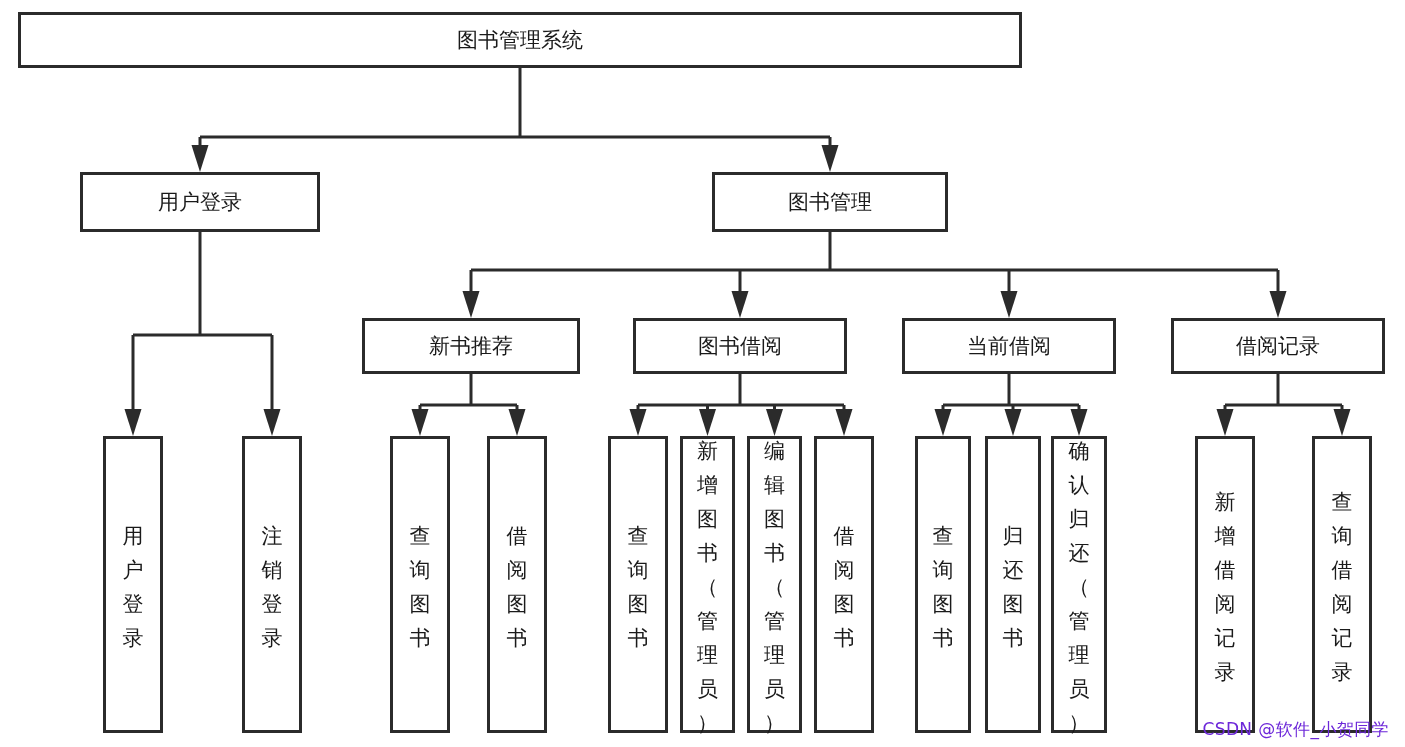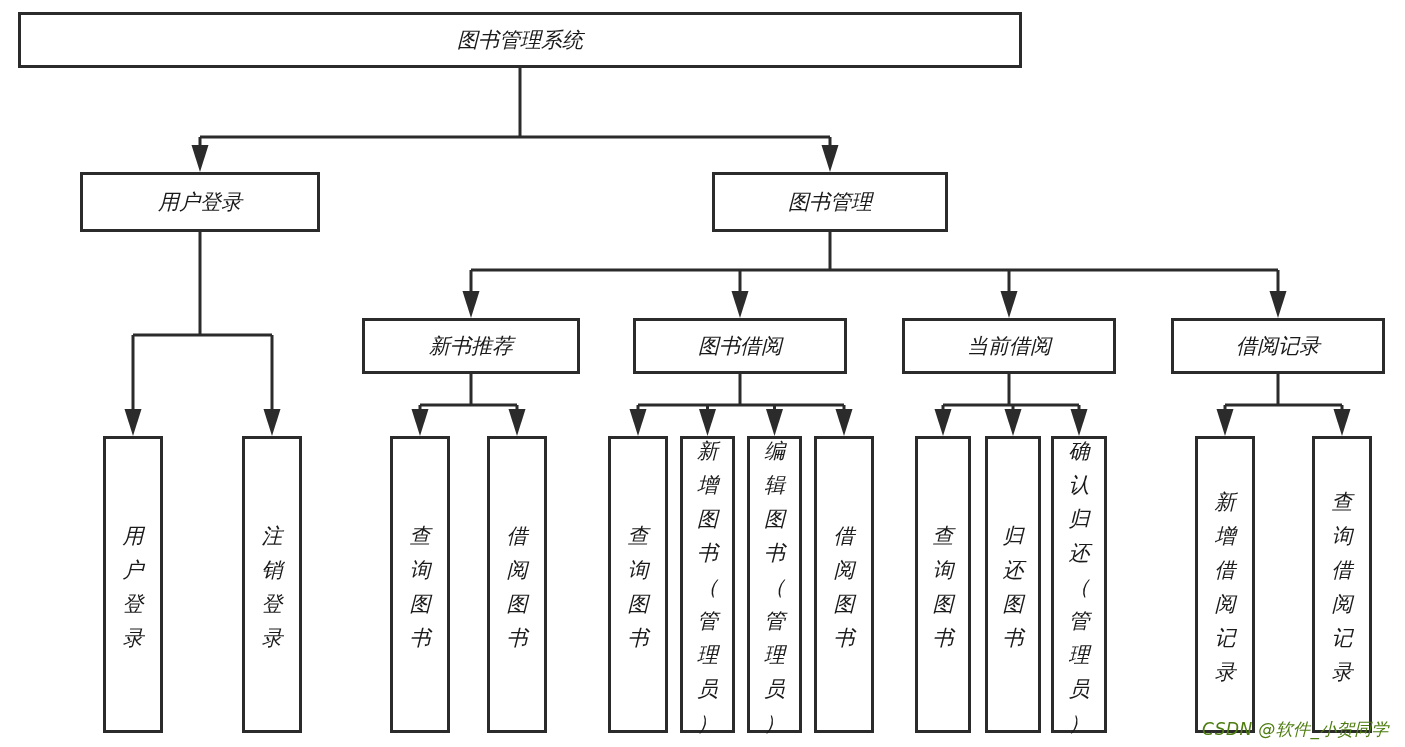--- a/index.html
+++ b/index.html
@@ -14,21 +14,20 @@
     font-family: "DejaVu Sans", "Liberation Sans", sans-serif;
     overflow: hidden;
     position: relative;
   }
   #diagram-root {
     position: absolute;
     left: 0;
     top: 0;
     width: 1405px;
     height: 747px;
-    font-style: italic;
   }
   svg.flow {
     display: block;
     width: 1405px;
     height: 747px;
   }
   .node-rect {
     fill: #ffffff;
     stroke: #2b2b2b;
     stroke-width: 3;
@@ -55,21 +54,21 @@
     font-size: 21px;
     fill: #1a1a1a;
     text-anchor: middle;
   }
   .watermark {
     position: absolute;
     right: 16px;
     bottom: 6px;
     font-family: "DejaVu Sans", "Liberation Sans", sans-serif;
     font-size: 17px;
-    color: #4d7c0f;
+    color: #6d28d9;
     letter-spacing: 0.4px;
     white-space: nowrap;
     pointer-events: none;
   }
 </style>
 </head>
 <body>
 
 <div id="diagram-root">
   <svg class="flow" viewBox="0 0 1405 747" xmlns="http://www.w3.org/2000/svg">

